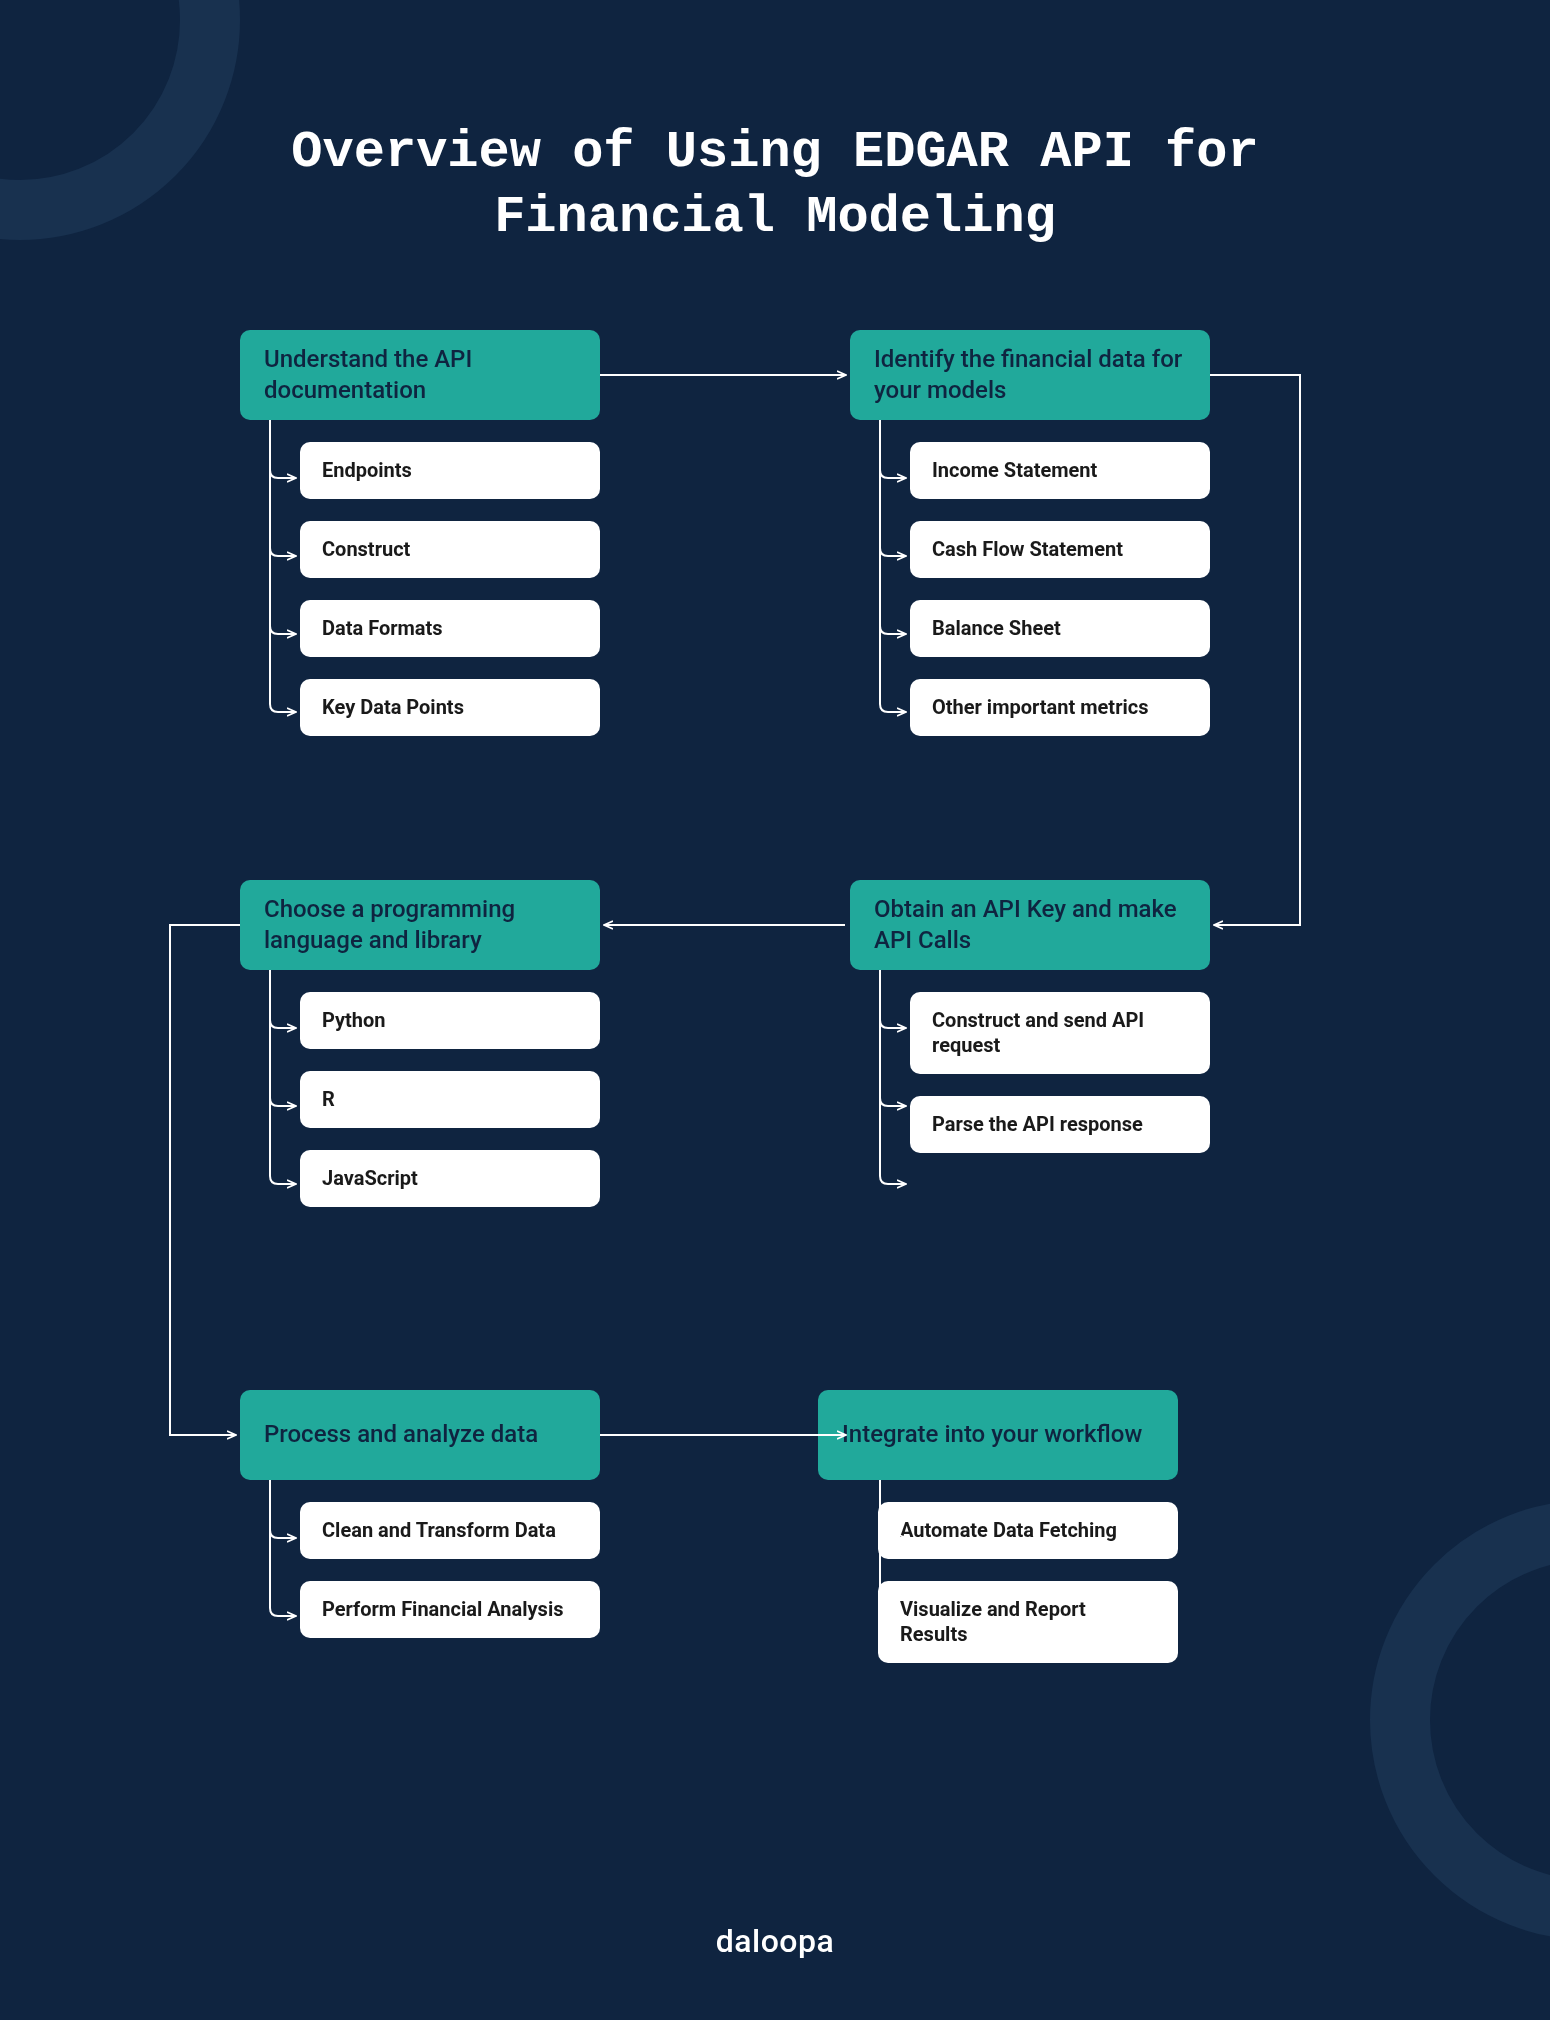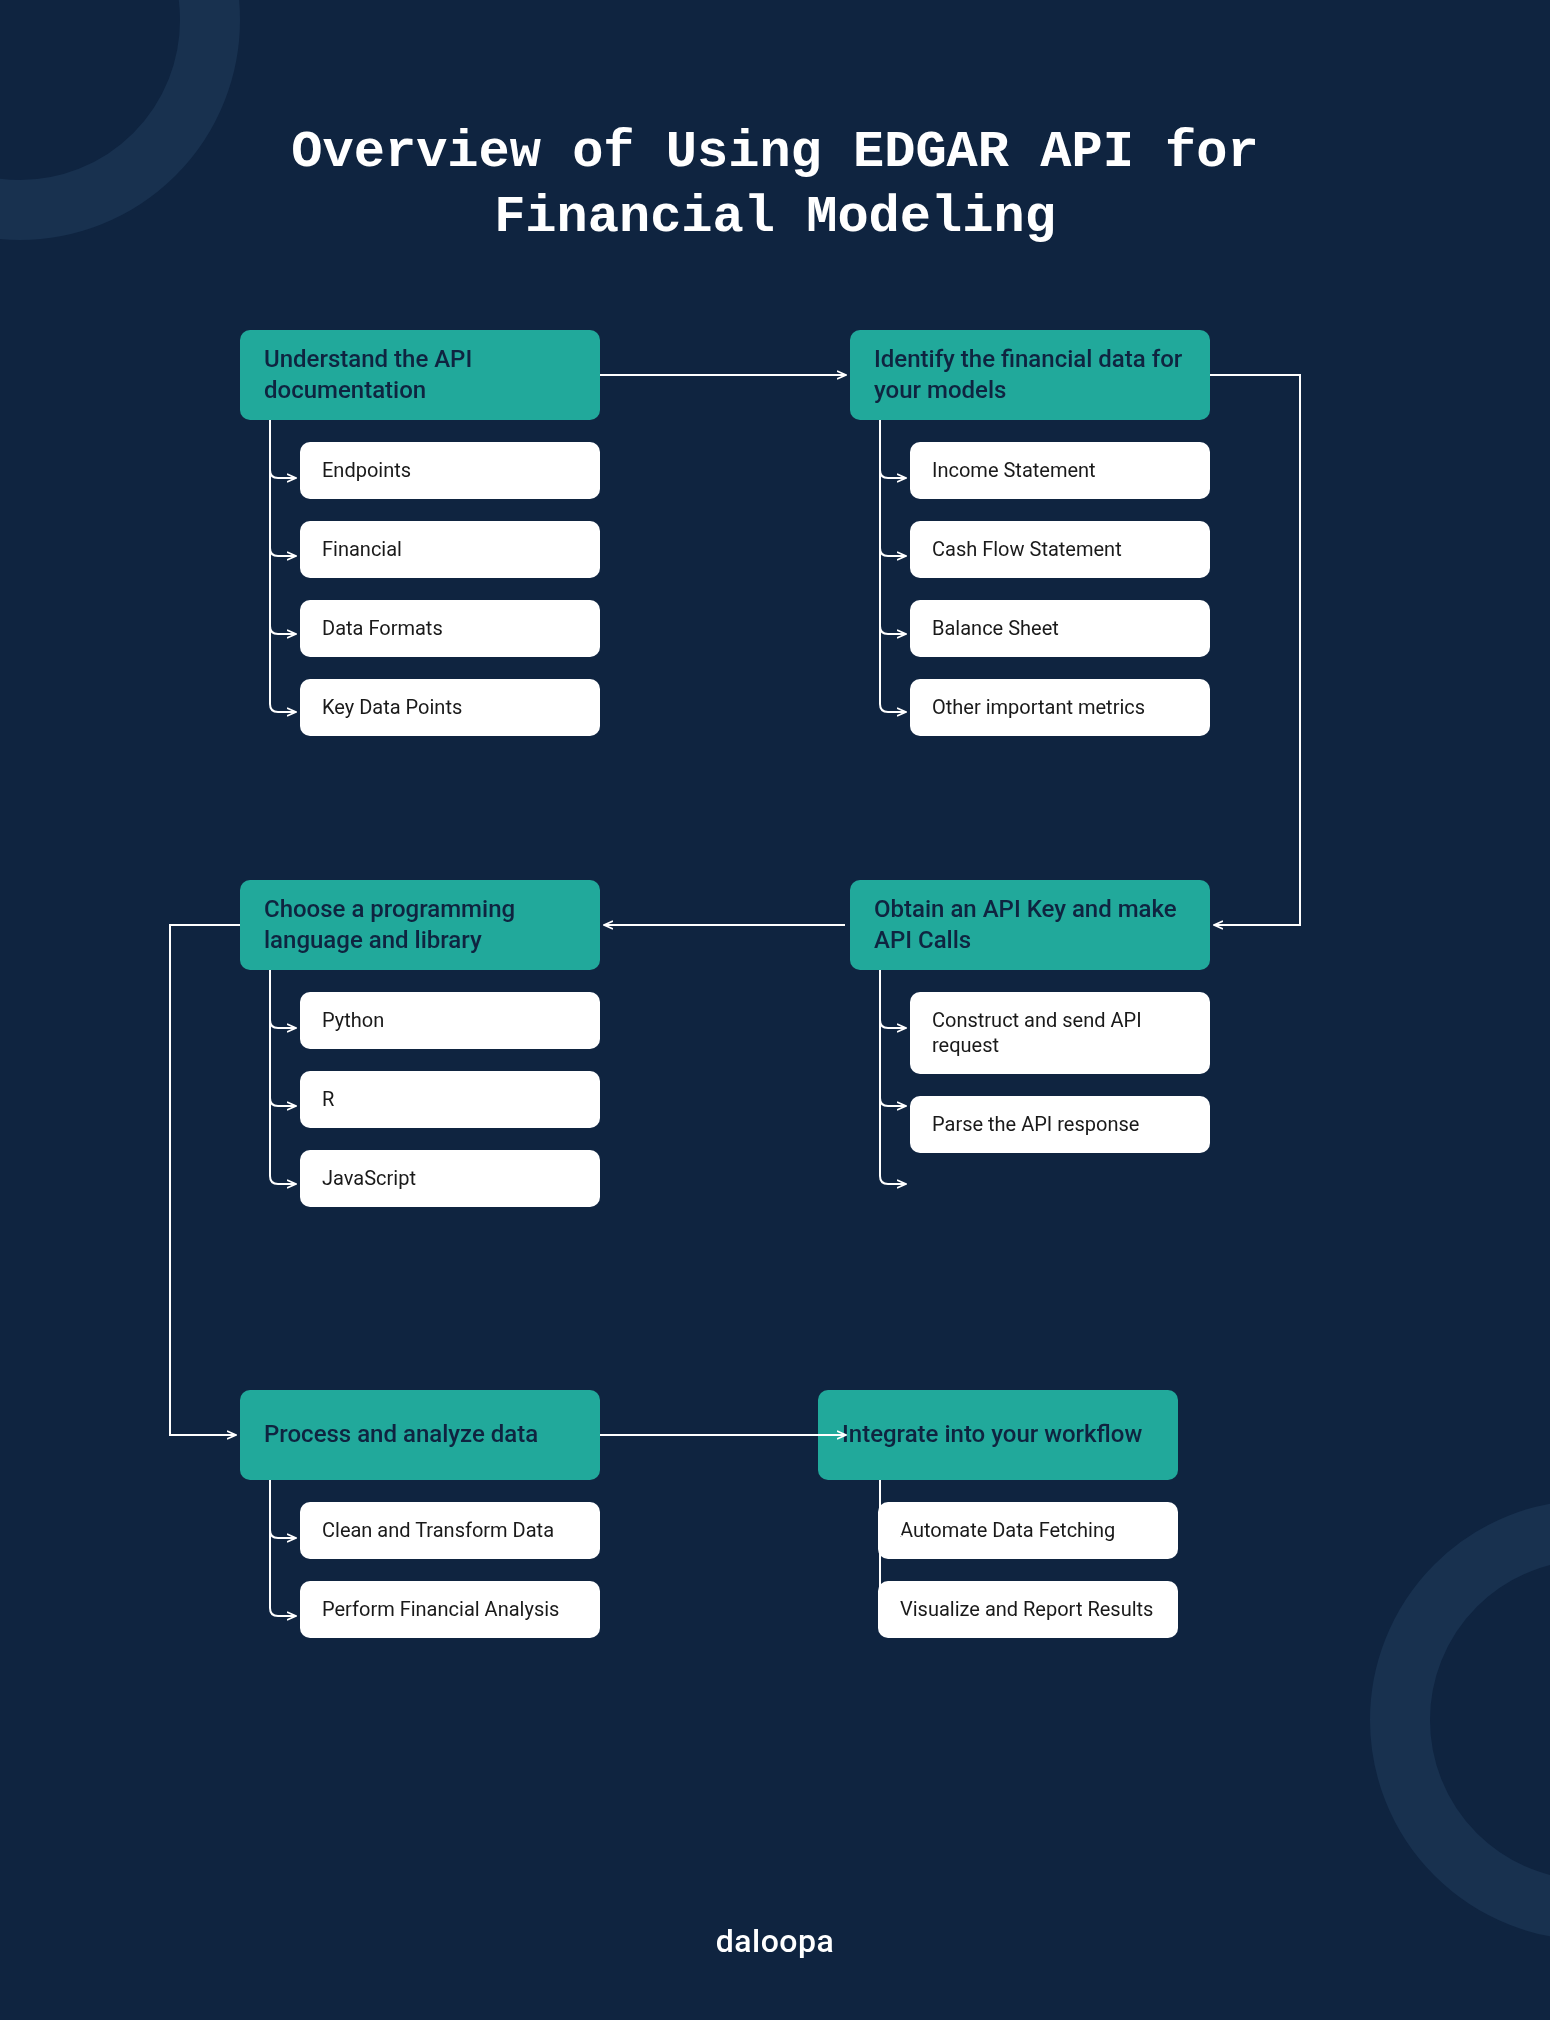--- a/index.html
+++ b/index.html
@@ -52,21 +52,21 @@
     align-items: center;
   }
   .items {
     margin-top: 10px;
     padding-left: 60px;
   }
   .item {
     background: #fff;
     color: #1a1a1a;
     font-size: 20px;
-    font-weight: 400;
+    font-weight: 700;
     padding: 16px 22px;
     border-radius: 10px;
     margin-top: 22px;
     line-height: 1.25;
     min-height: 56px;
     display: flex;
     align-items: center;
   }
   .brand {
     position: absolute;
@@ -87,21 +87,21 @@
 
 <h1 class="title">
   <span>Overview of Using EDGAR API for</span><br>
   <span>Financial Modeling</span>
 </h1>
 
 <div class="step" id="step1" style="top:330px; left:240px;">
   <div class="step-header">Understand the API documentation</div>
   <div class="items">
     <div class="item">Endpoints</div>
-    <div class="item">Financial</div>
+    <div class="item">Construct</div>
     <div class="item">Data Formats</div>
     <div class="item">Key Data Points</div>
   </div>
 </div>
 
 <div class="step" id="step2" style="top:330px; left:850px;">
   <div class="step-header">Identify the financial data for your models</div>
   <div class="items">
     <div class="item">Income Statement</div>
     <div class="item">Cash Flow Statement</div>

